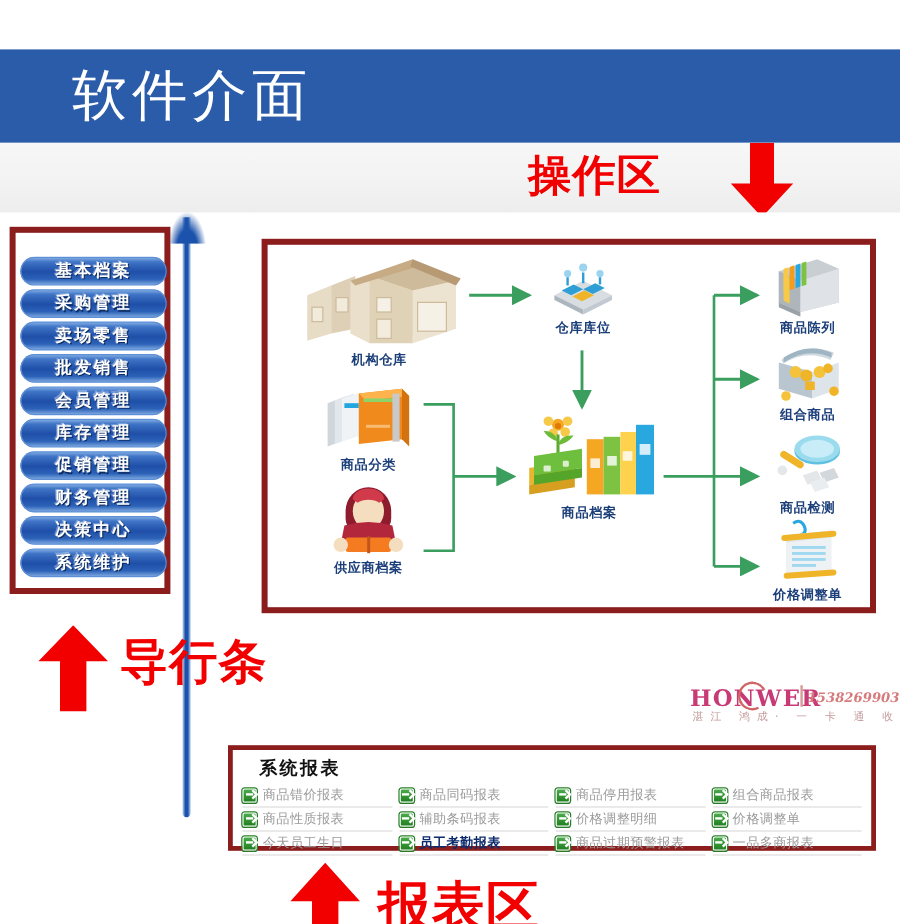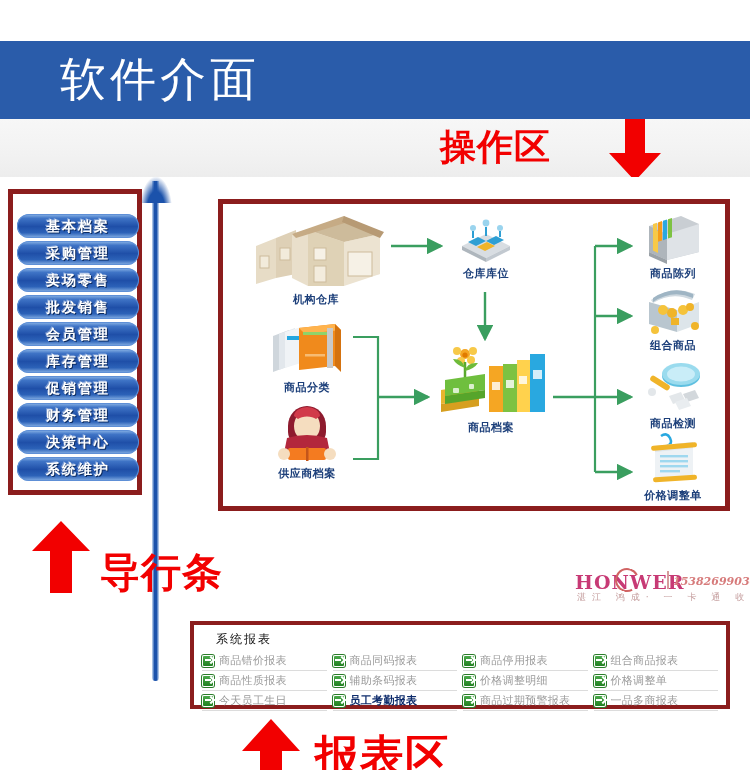--- a/index.html
+++ b/index.html
@@ -29,21 +29,21 @@
     border-bottom:1px solid #e2e2e2;
   }
 
   
   .anno{
     position:absolute;color:#f20000;font-weight:700;
     font-family:"DejaVu Sans","Liberation Sans",sans-serif;
     letter-spacing:1px;white-space:nowrap;
   }
   .anno-top{left:440px;top:86px;font-size:36px;line-height:40px;}
-  .anno-nav{left:100px;top:510px;font-size:40px;line-height:44px;font-family:Liberation Serif, serif;}
+  .anno-nav{left:100px;top:489px;font-size:40px;line-height:44px;}
   .anno-report{left:315px;top:690px;font-size:44px;line-height:50px;}
 
   .arrow-down{
     position:absolute;left:605px;top:78px;width:60px;height:62px;
   }
   .arrow-up-nav{
     position:absolute;left:30px;top:480px;width:62px;height:72px;
   }
   .arrow-up-rep{
     position:absolute;left:240px;top:678px;width:62px;height:82px;
@@ -129,21 +129,21 @@
     border-right-color:transparent;transform:rotate(18deg);
   }
 
   
   .rep-panel{
     position:absolute;left:190px;top:580px;width:540px;height:88px;
     border:4px solid #8b1d1d;background:#ffffff;box-sizing:border-box;
     padding:4px 8px 2px 8px;
   }
   .rep-title{
-    font-size:12px;font-weight:400;color:#111;letter-spacing:2px;
+    font-size:15px;font-weight:700;color:#111;letter-spacing:2px;
     padding:2px 0 3px 14px;
     font-family:"DejaVu Sans","Liberation Sans",sans-serif;
   }
   .rep-grid{
     display:grid;grid-template-columns:repeat(4,1fr);
     column-gap:6px;row-gap:0px;
   }
   .rep-item{
     display:flex;align-items:center;gap:5px;height:19px;
     border-bottom:1px solid #dcdcdc;cursor:pointer;

